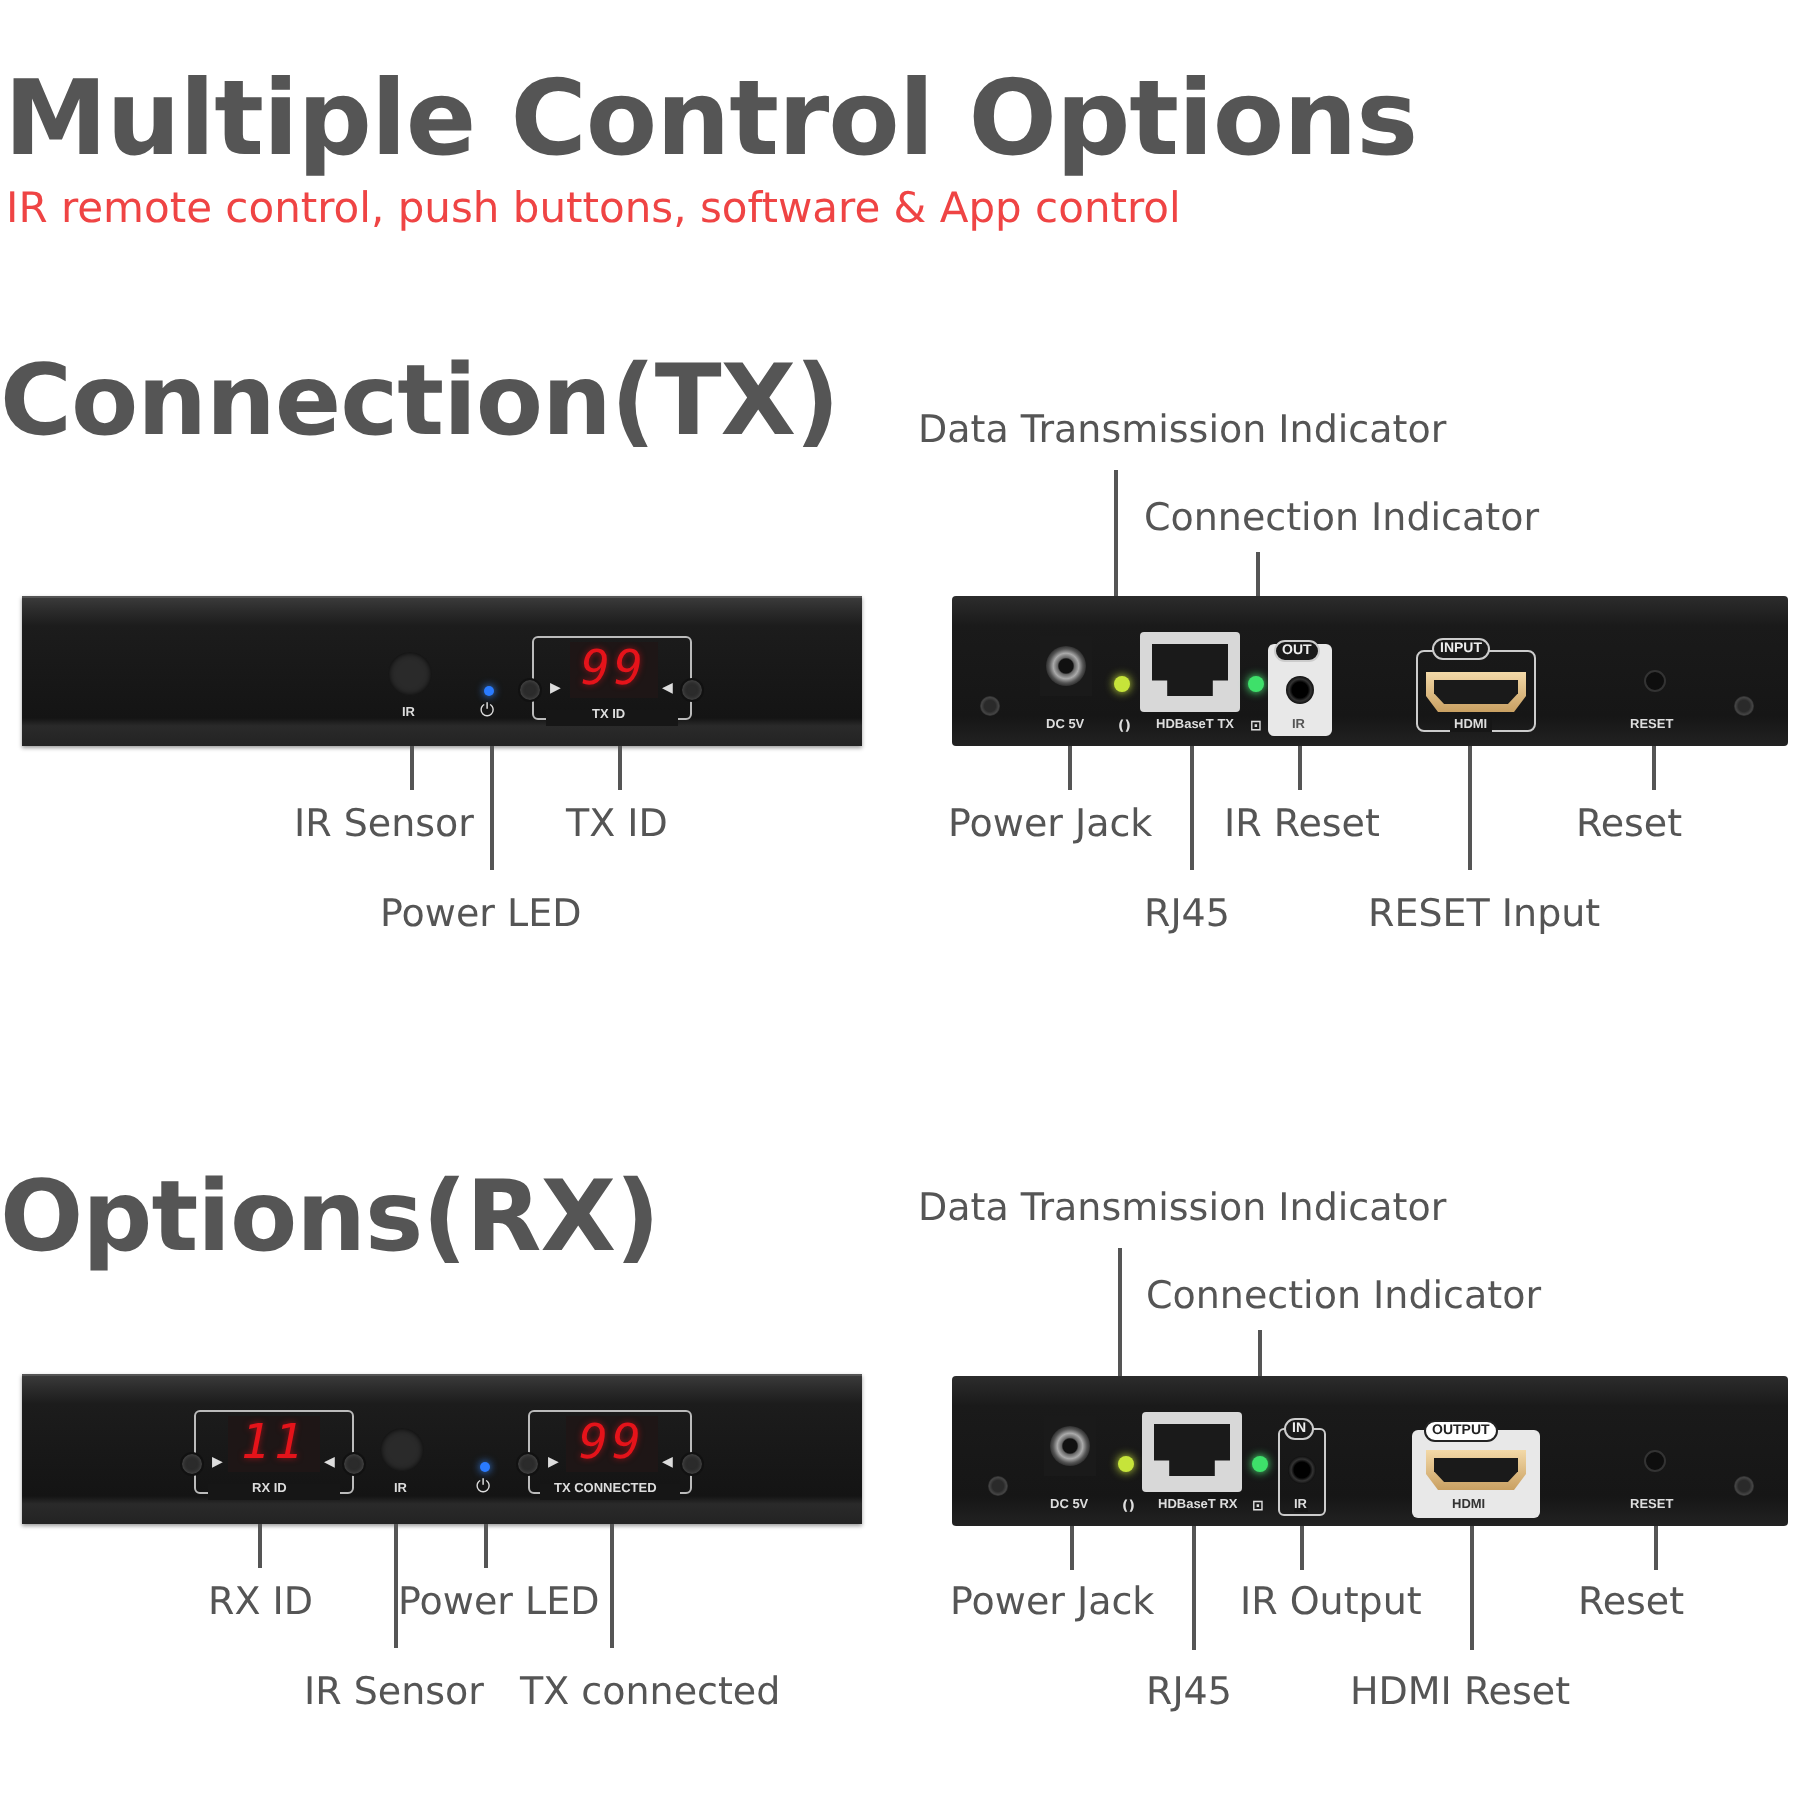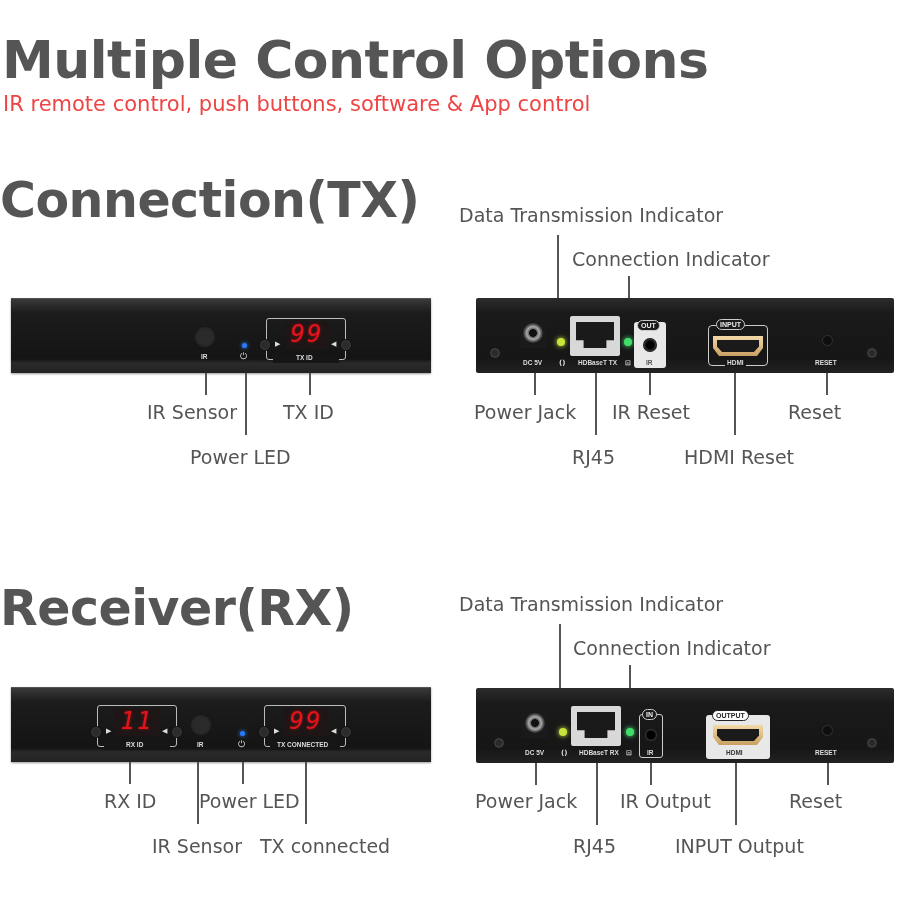--- a/index.html
+++ b/index.html
@@ -117,23 +117,23 @@
 
 <div class="line" style="left:534px; top:373px; height:22px;"></div>
 <div class="line" style="left:595px; top:373px; height:62px;"></div>
 <div class="line" style="left:649px; top:373px; height:22px;"></div>
 <div class="line" style="left:734px; top:373px; height:62px;"></div>
 <div class="line" style="left:826px; top:373px; height:22px;"></div>
 <div class="abs lbl" style="left:474px; top:401px;">Power Jack</div>
 <div class="abs lbl" style="left:612px; top:401px;">IR Reset</div>
 <div class="abs lbl" style="left:788px; top:401px;">Reset</div>
 <div class="abs lbl" style="left:572px; top:446px;">RJ45</div>
-<div class="abs lbl" style="left:684px; top:446px;">HDMI Reset</div>
-
-<div class="abs h-sect" style="left:0px; top:580px;">Receiver(RX)</div>
+<div class="abs lbl" style="left:684px; top:446px;">RESET Input</div>
+
+<div class="abs h-sect" style="left:0px; top:580px;">Options(RX)</div>
 
 <div class="front-panel" style="left:11px; top:687px; width:420px;">
 
   <div class="seg-frame" style="left:86px; top:17px; width:80px; height:42px;"></div>
   <div class="seg-frame-gap" style="left:93px; top:54px; width:66px; height:8px;"></div>
   <div class="seg-display" style="left:103px; top:20px; width:46px; height:28px;">11</div>
   <div class="tiny" style="left:115px; top:53px;">RX ID</div>
   <div class="btn-round" style="left:79px; top:38px;"></div>
   <div class="tri" style="left:95px; top:39px;">▶</div>
   <div class="tri" style="left:151px; top:39px;">◀</div>
@@ -200,13 +200,13 @@
 
 <div class="line" style="left:535px; top:763px; height:22px;"></div>
 <div class="line" style="left:596px; top:763px; height:62px;"></div>
 <div class="line" style="left:650px; top:763px; height:22px;"></div>
 <div class="line" style="left:735px; top:763px; height:62px;"></div>
 <div class="line" style="left:827px; top:763px; height:22px;"></div>
 <div class="abs lbl" style="left:475px; top:790px;">Power Jack</div>
 <div class="abs lbl" style="left:620px; top:790px;">IR Output</div>
 <div class="abs lbl" style="left:789px; top:790px;">Reset</div>
 <div class="abs lbl" style="left:573px; top:835px;">RJ45</div>
-<div class="abs lbl" style="left:675px; top:835px;">INPUT Output</div>
+<div class="abs lbl" style="left:675px; top:835px;">HDMI Reset</div>
 
 </body></html>

